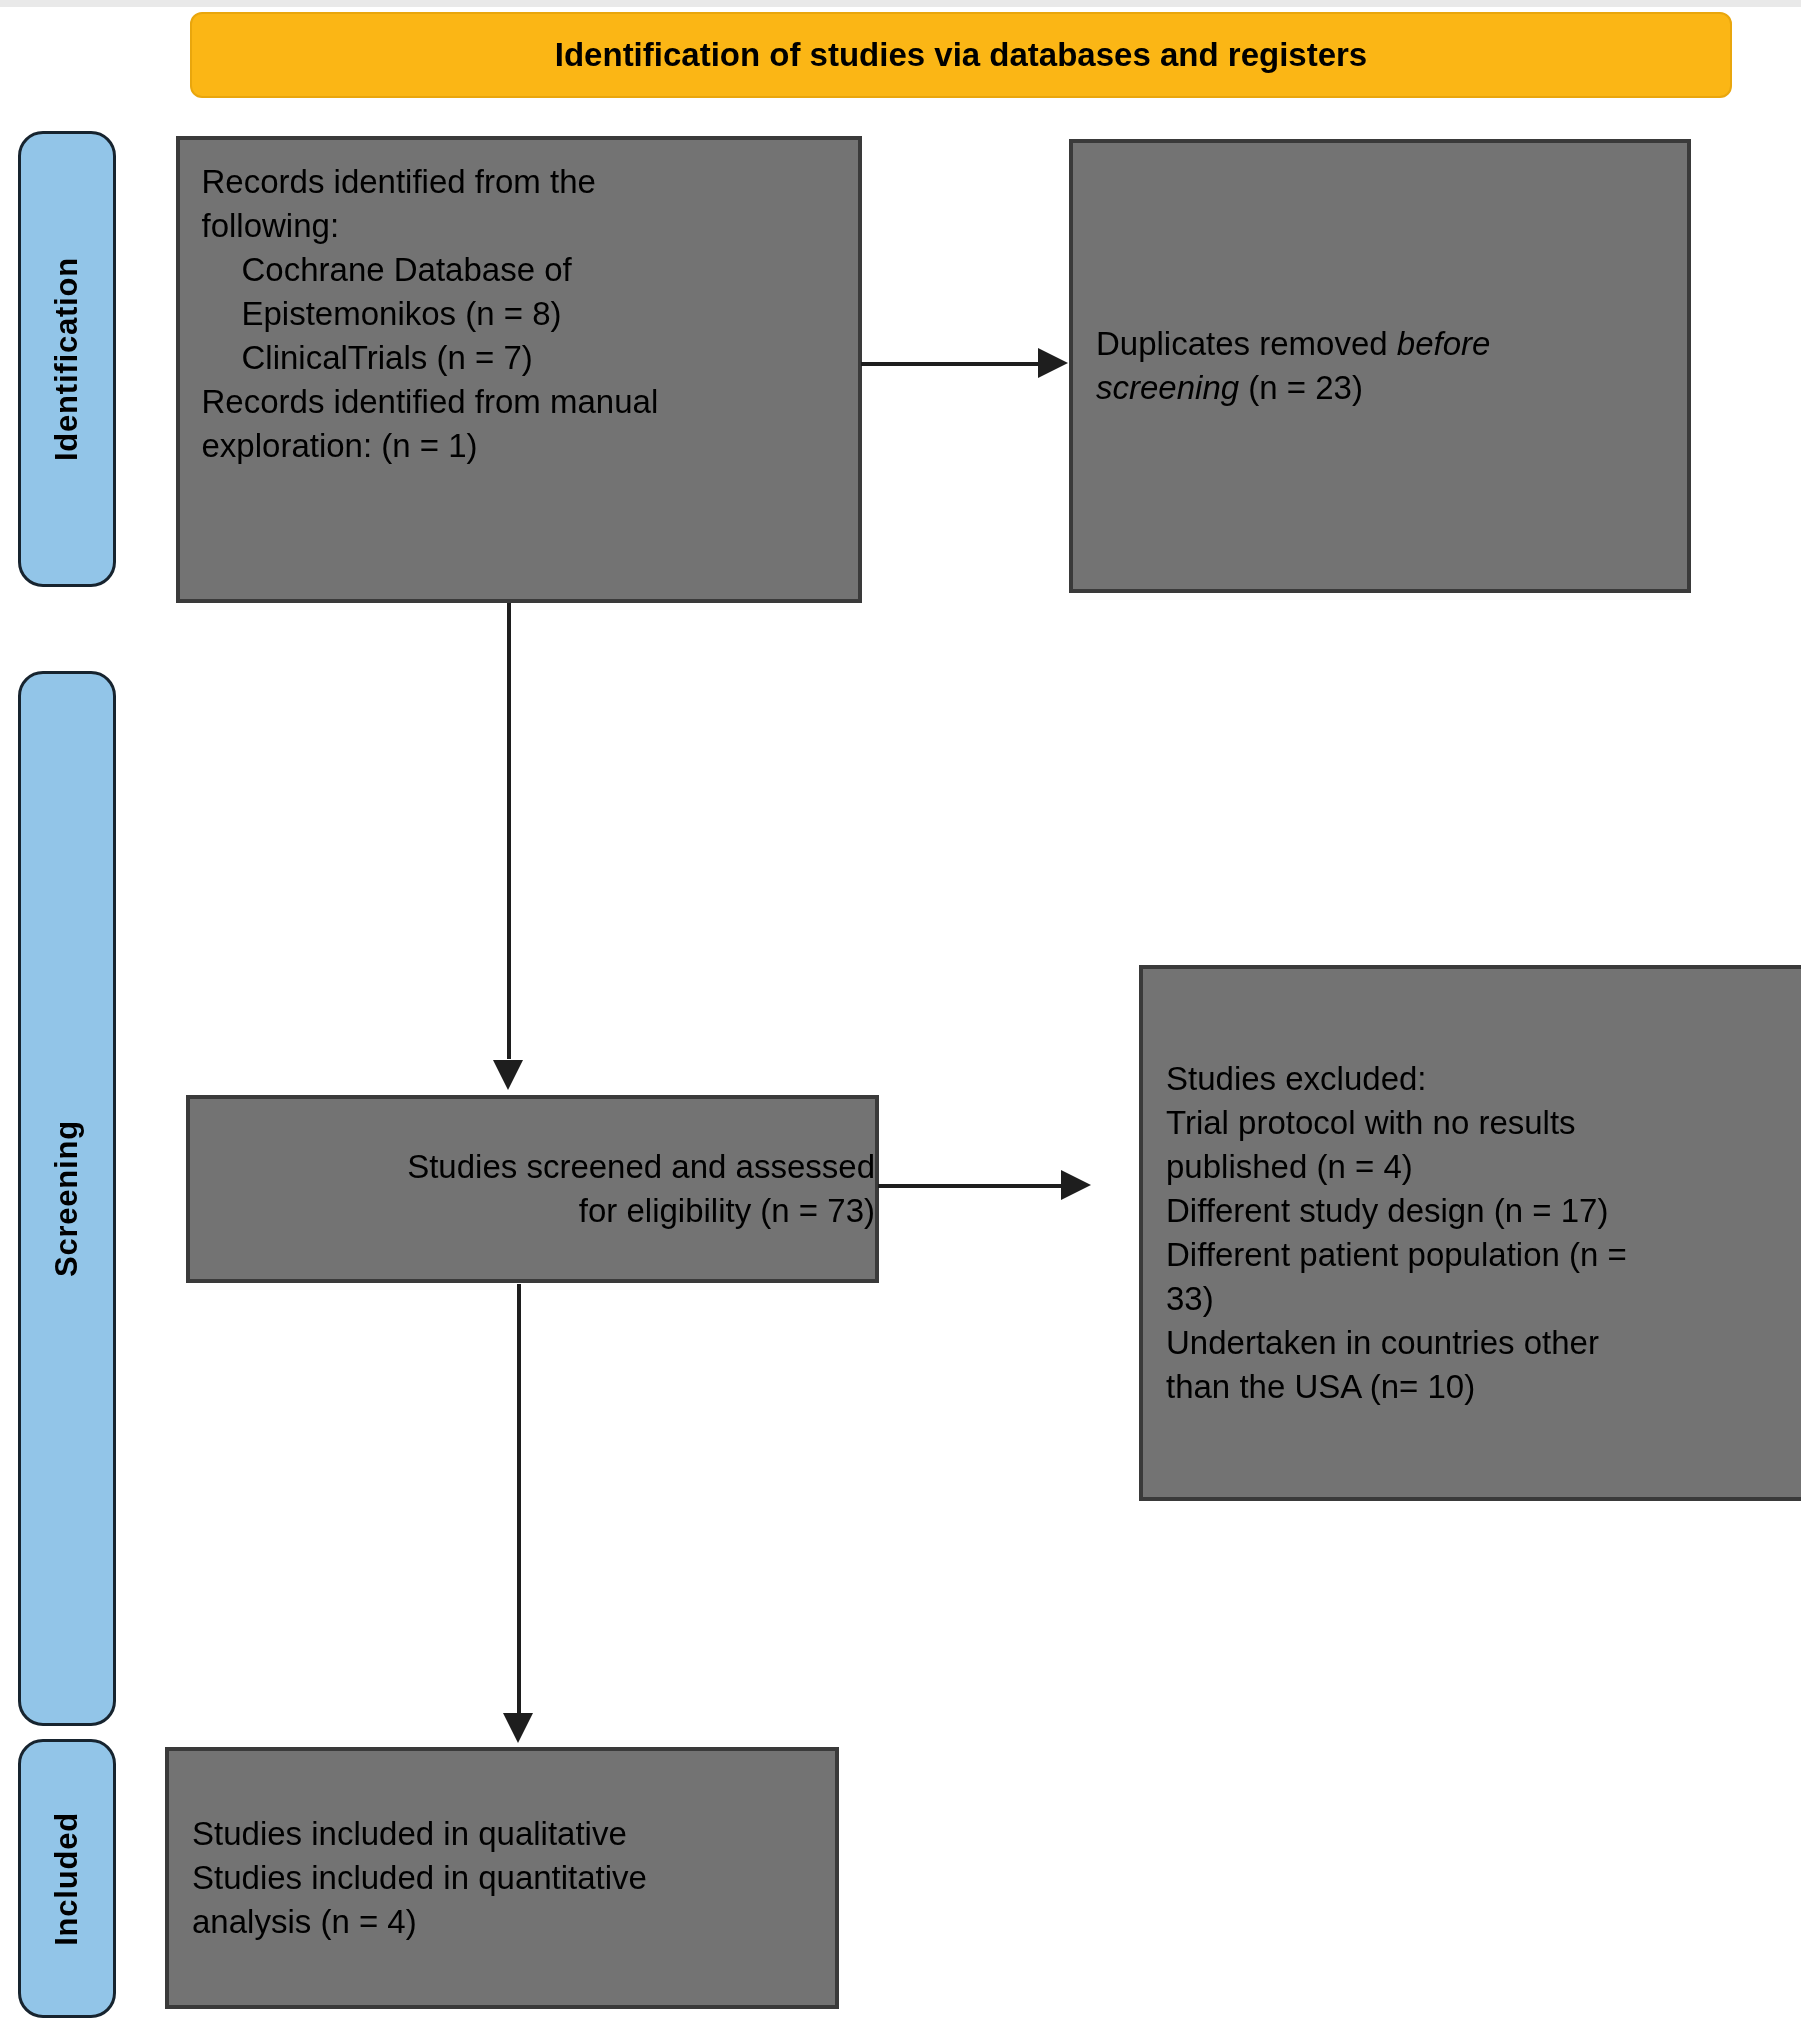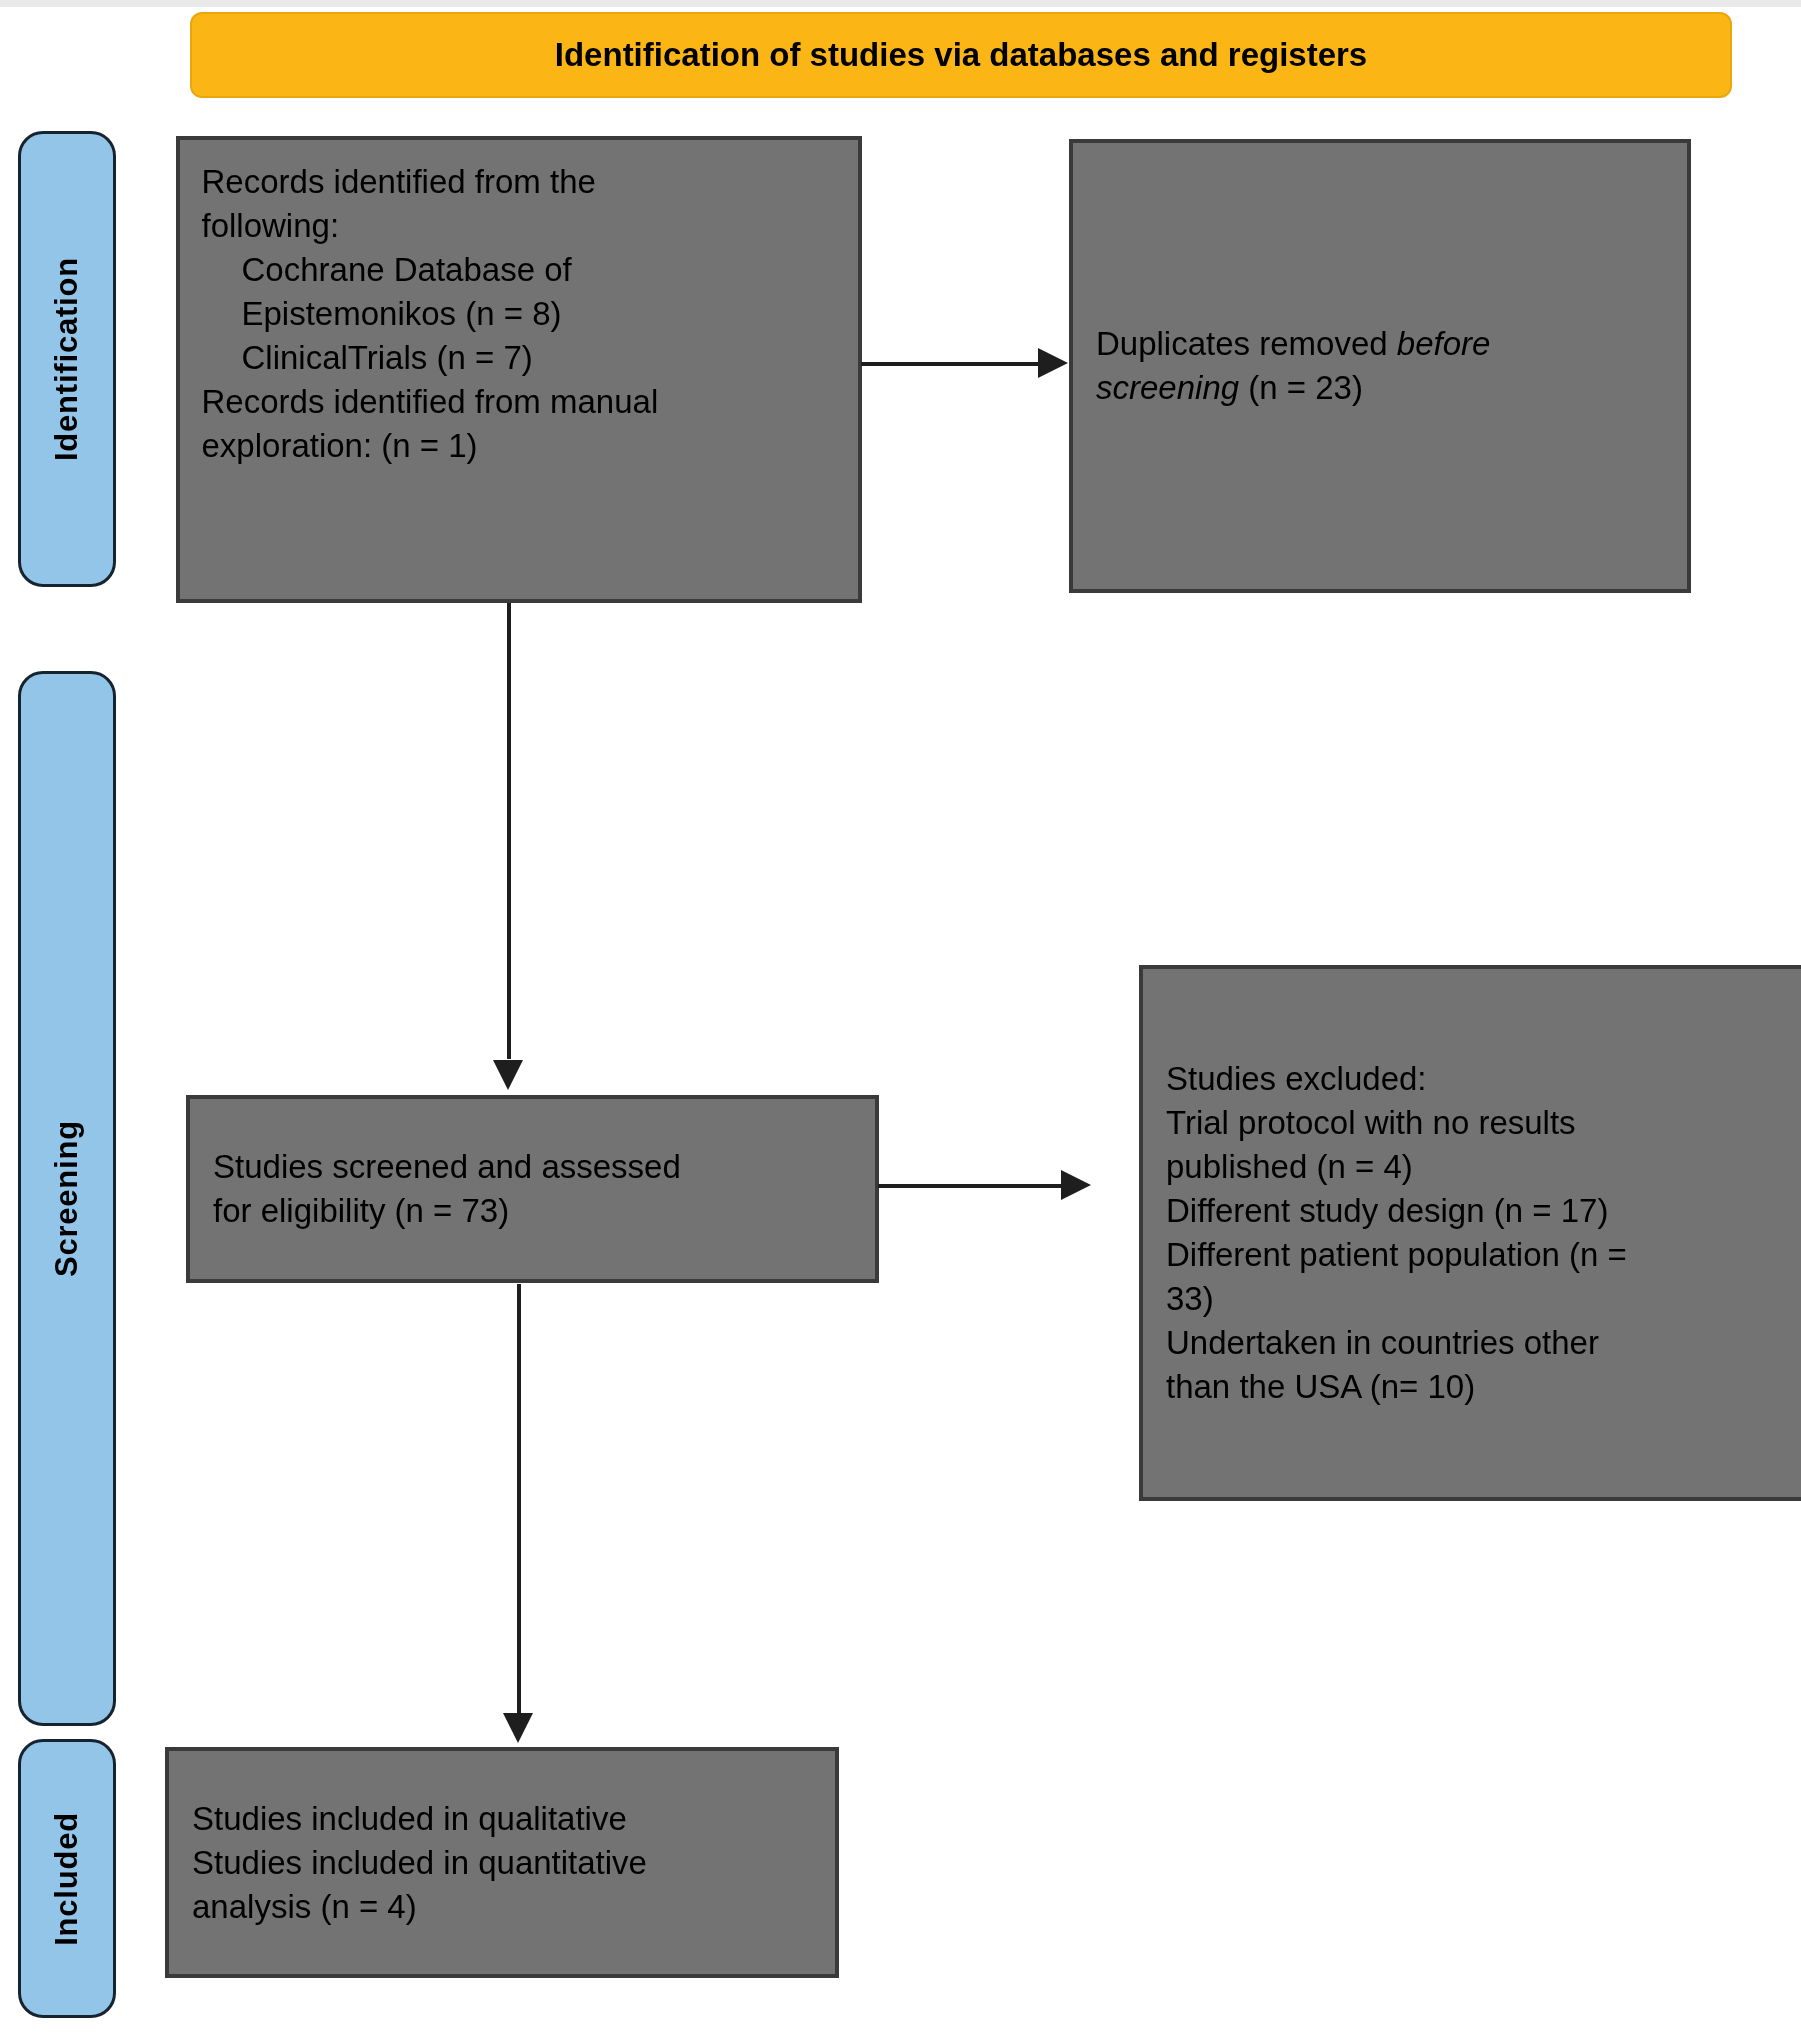--- a/index.html
+++ b/index.html
@@ -70,25 +70,25 @@
     font-size: 33px;
     line-height: 44px;
   }
   #box-records   { left: 176px;  top: 136px;  width: 686px; height: 467px;
                    padding: 20px 13.2px 0 21.5px; }
   #box-duplicates{ left: 1069px; top: 139px;  width: 622px; height: 454px;
                    display: flex; flex-direction: column; justify-content: center;
                    padding-left: 23px; }
   #box-screened  { left: 186px;  top: 1095px; width: 693px; height: 188px;
                    display: flex; flex-direction: column; justify-content: center;
+                   padding-left: 23px; align-items: flex-end; }
+  #box-excluded  { left: 1139px; top: 965px; width: 678px; height: 536px;
+                   display: flex; flex-direction: column; justify-content: center;
                    padding-left: 23px; }
-  #box-excluded  { left: 1139px; top: 965px; width: 678px; height: 536px;
-                   display: flex; flex-direction: column; justify-content: center;
-                   padding-left: 23px; }
-  #box-included  { left: 165px;  top: 1747px; width: 674px; height: 231px;
+  #box-included  { left: 165px;  top: 1747px; width: 674px; height: 262px;
                    display: flex; flex-direction: column; justify-content: center;
                    padding-left: 23px; }
   .tline { white-space: nowrap; }
   .tline.indent { padding-left: 40px; }
   .it { font-style: italic; }
   
   .hline {
     position: absolute;
     height: 4.1px;
     background: var(--arrow, #1E1E1E);

